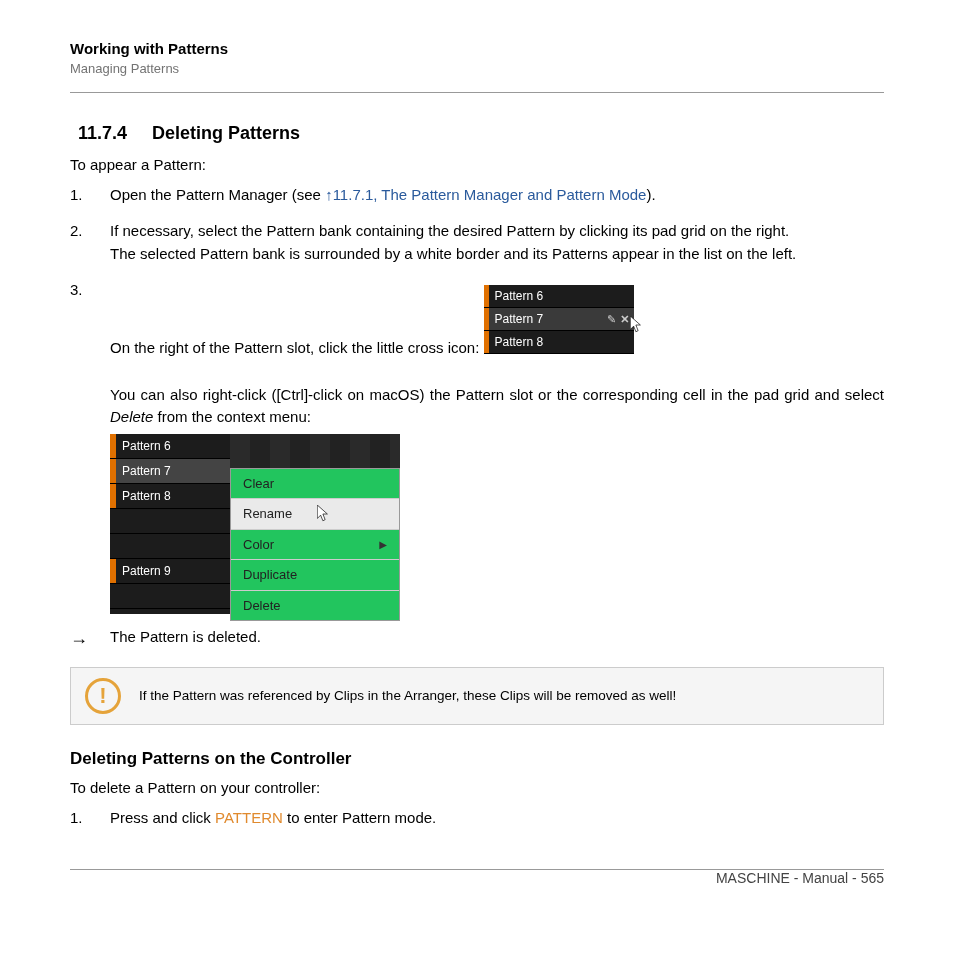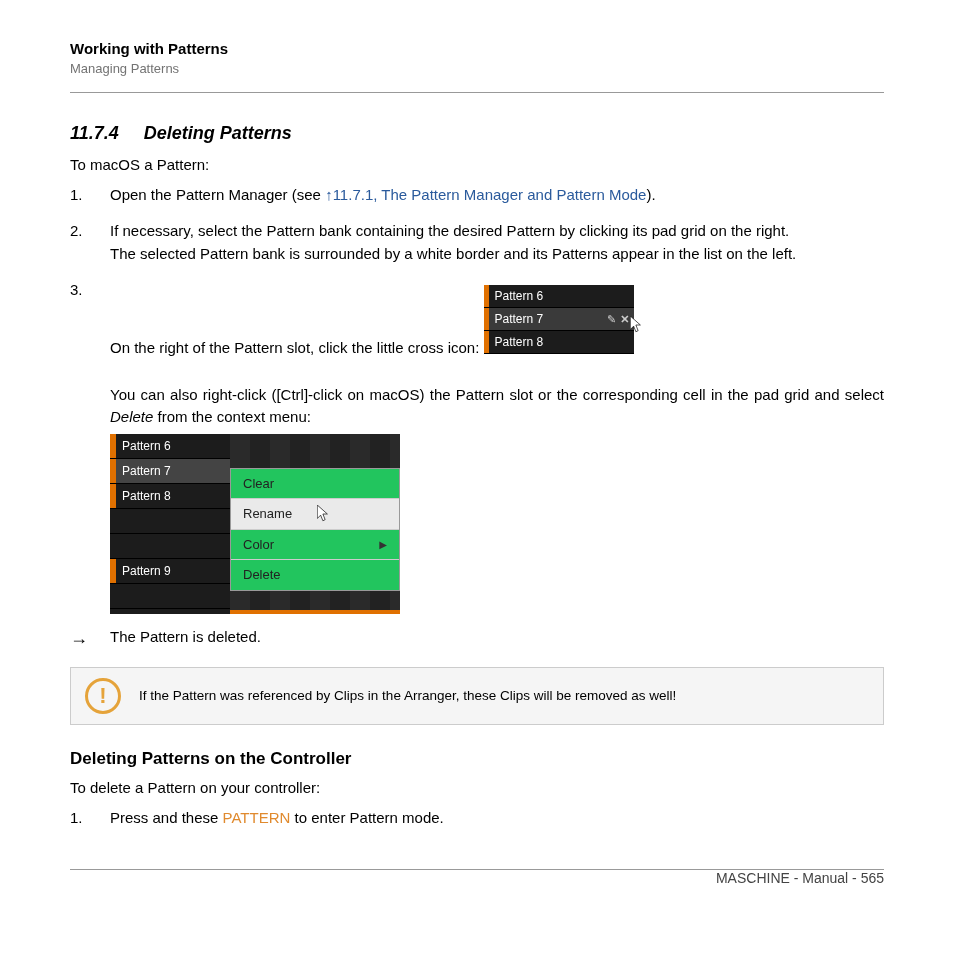--- a/index.html
+++ b/index.html
@@ -32,22 +32,21 @@
     font-weight: bold;
     font-size: 18px;
     margin-right: 20px;
   }
   .section-title {
     font-weight: bold;
     font-size: 18px;
   }
   h2.sec {
     font-size: 18px;
-    margin: 0 0 10px 0;
-    font-style: italic;
+    margin: 0 0 10px 8px;
   }
   .body-text {
     font-size: 15px;
     line-height: 1.45;
     margin: 6px 0;
   }
   ol.steps {
     padding-left: 0;
     margin: 8px 0;
     list-style: none;
@@ -247,21 +246,21 @@
   <div class="header">
     <div class="header-title">Working with Patterns</div>
     <div class="header-sub">Managing Patterns</div>
   </div>
 
   <h2 class="sec">
     <span class="section-num">11.7.4</span>
     <span class="section-title">Deleting Patterns</span>
   </h2>
 
-  <p class="body-text">To macOS a Pattern:</p>
+  <p class="body-text">To appear a Pattern:</p>
 
   <ol class="steps">
     <li>
       <span>Open the Pattern Manager (see </span><span class="link">↑11.7.1, The Pattern Manager and Pattern Mode</span><span>).</span>
     </li>
     <li>
       <span>If necessary, select the Pattern bank containing the desired Pattern by clicking its pad grid on the right.</span><br>
       <span>The selected Pattern bank is surrounded by a white border and its Patterns appear in the list on the left.</span>
     </li>
     <li>
@@ -321,20 +320,21 @@
           <div class="ctx-item hov" style="position:relative;">
             <span>Rename</span>
             <svg class="cursor-svg" style="left:86px; top:6px;" viewBox="0 0 12 16">
                 <path d="M0 0 L0 12 L3 9 L5 14 L7 13 L5 8 L9 8 Z" fill="#fff" stroke="#000" stroke-width="0.6"></path>
               </svg>
           </div>
           <div class="ctx-item">
             <span>Color</span>
             <span class="ctx-arrow">▶</span>
           </div>
+          <div class="ctx-item">Duplicate</div>
           <div class="ctx-item">Delete</div>
         </div>
       </div>
     </li>
   </ol>
 
   <div class="result-row">
     <div class="result-arrow">→</div>
     <div>The Pattern is deleted.</div>
   </div>
@@ -342,21 +342,21 @@
   <div class="note-box">
     <div class="note-icon">!</div>
     <div class="note-text">If the Pattern was referenced by Clips in the Arranger, these Clips will be removed as well!</div>
   </div>
 
   <h3 class="sub">Deleting Patterns on the Controller</h3>
   <p class="body-text">To delete a Pattern on your controller:</p>
 
   <ol class="steps">
     <li>
-      <span>Press and these </span><span class="orange-text">PATTERN</span><span> to enter Pattern mode.</span>
+      <span>Press and click </span><span class="orange-text">PATTERN</span><span> to enter Pattern mode.</span>
     </li>
   </ol>
 
   <div class="footer">
     <span>MASCHINE - Manual - 565</span>
   </div>
 
 </div>
 
 </body></html>

